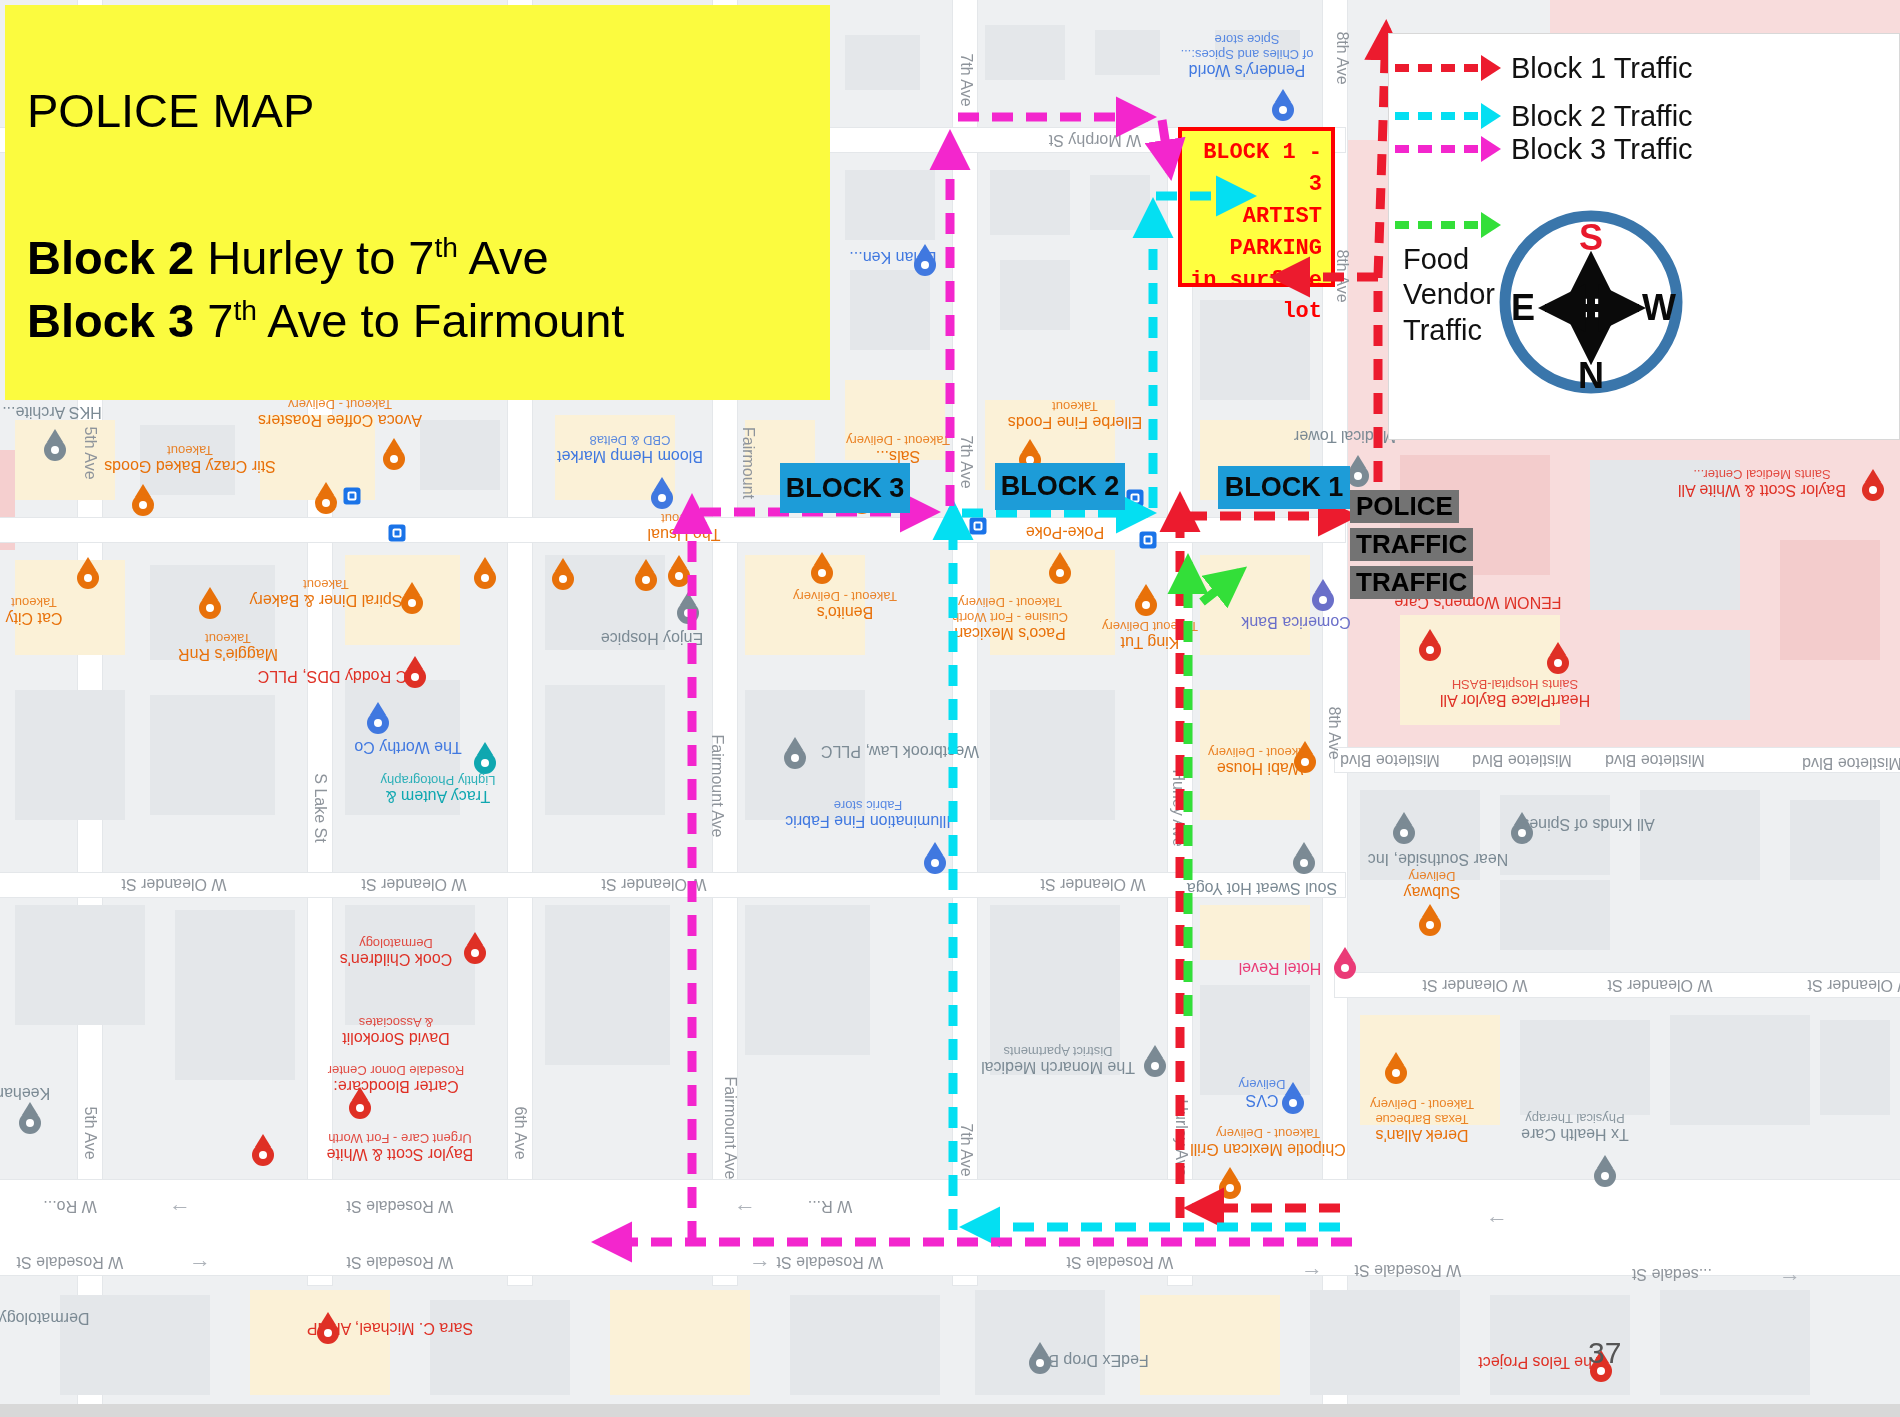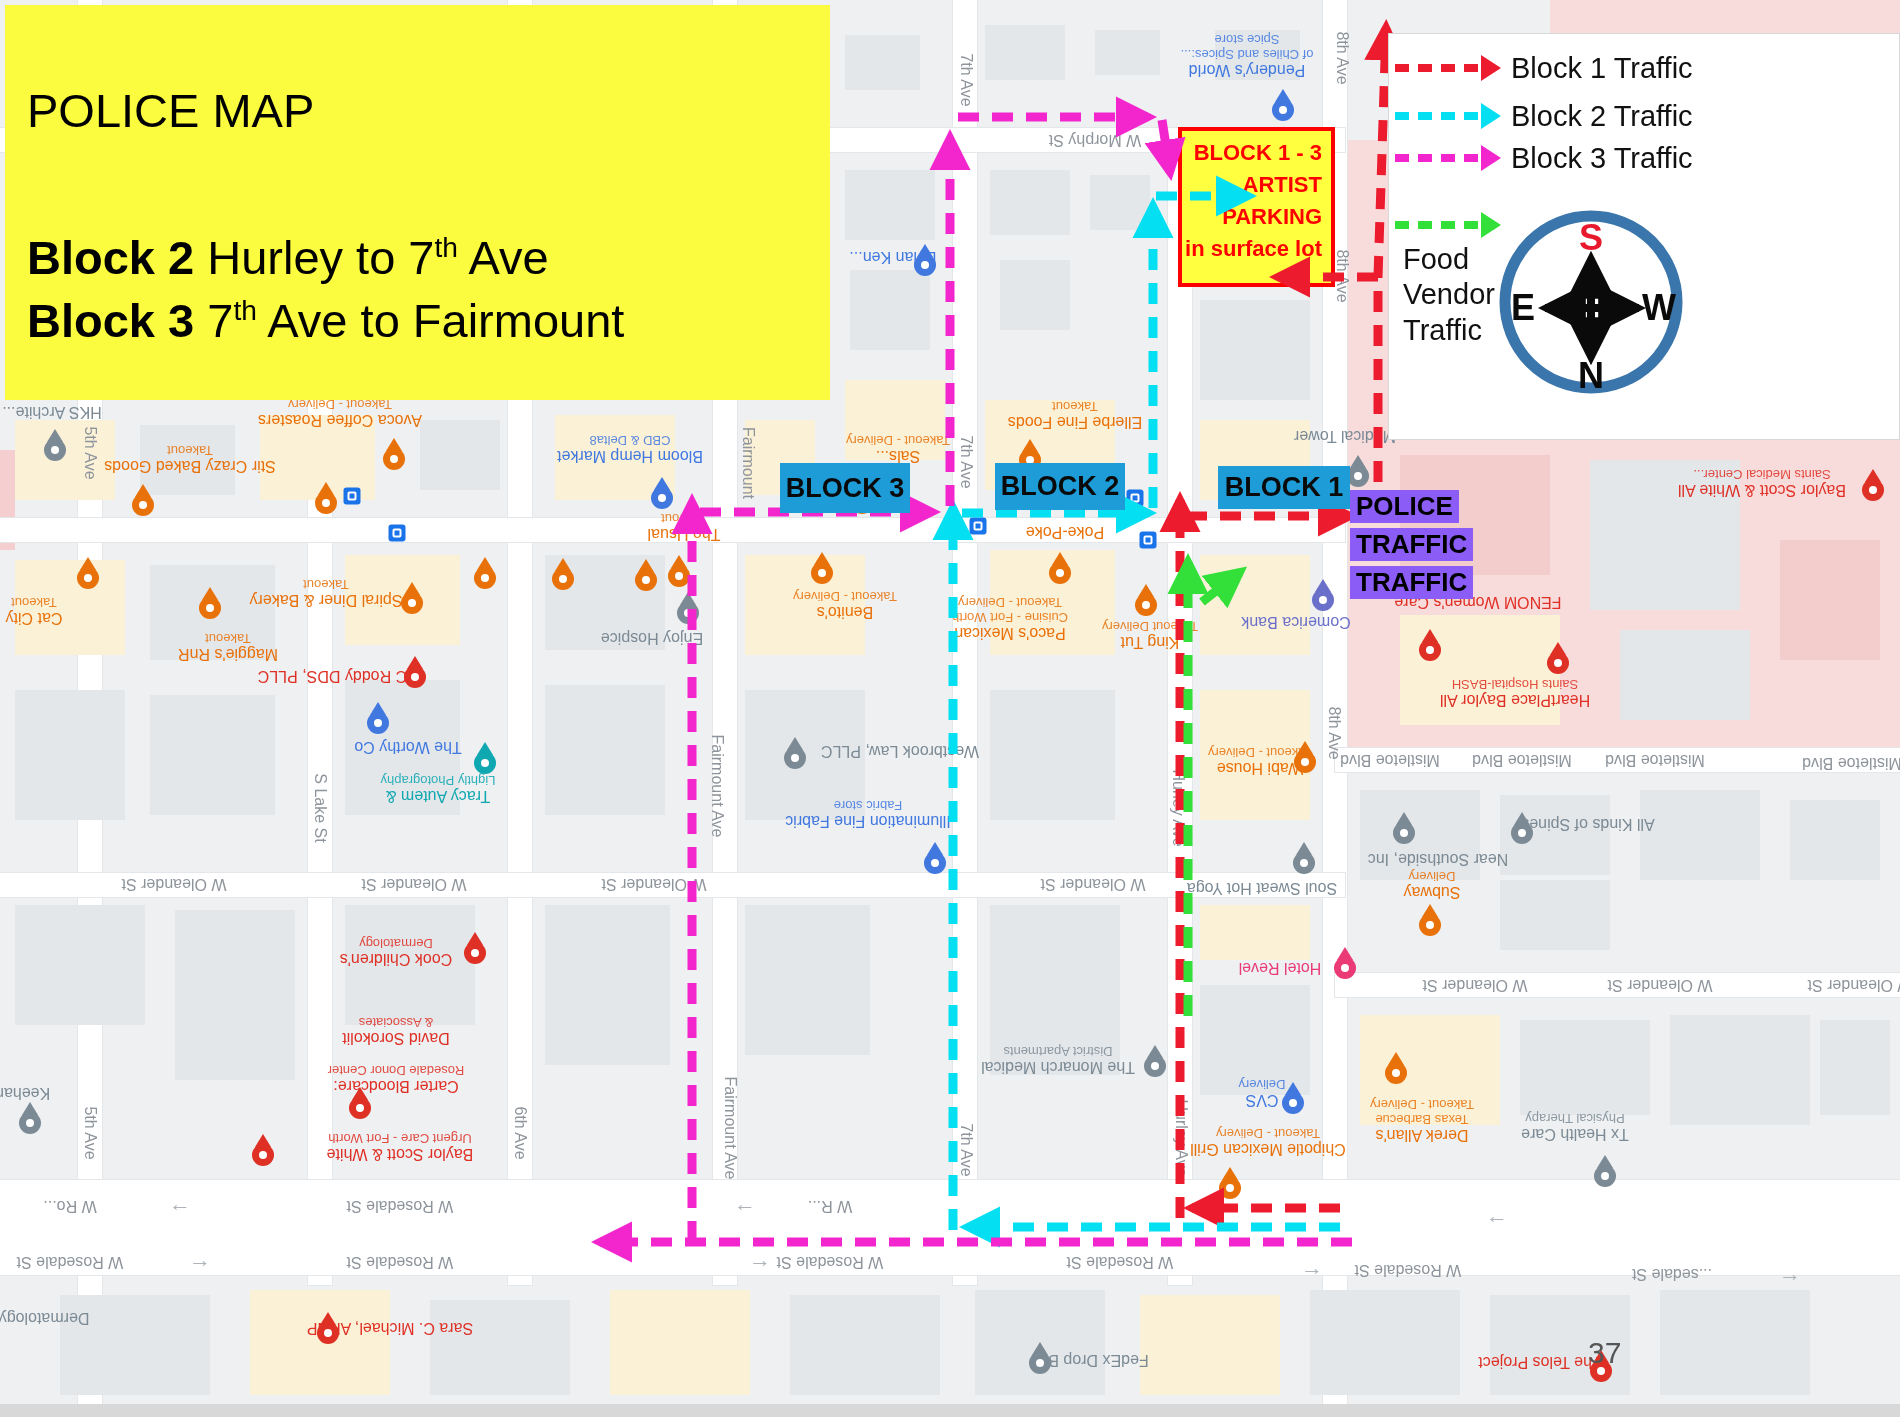--- a/index.html
+++ b/index.html
@@ -28,23 +28,23 @@
   svg.routes{position:absolute;left:0;top:0;z-index:6;}
   .chip{position:absolute;background:#1d9cd8;color:#0a0a0a;font-weight:bold;font-size:27px;
         display:flex;align-items:center;justify-content:center;z-index:7;}
   #title-box{position:absolute;left:5px;top:5px;width:825px;height:395px;background:#fbfb3f;z-index:9;}
   .title-line{position:absolute;left:22px;color:#000;font-size:47px;white-space:nowrap;}
   .title-line b{font-weight:bold;}
   .title-line sup{font-size:60%;}
   #artist-box{position:absolute;left:1178px;top:127px;width:157px;height:160px;background:#ffff40;
       border:4px solid #fe0000;box-sizing:border-box;z-index:5;color:#fe0000;font-weight:bold;
       text-align:right;padding:6px 9px 0 0;}
-  #artist-box .al{font-size:22px;line-height:1.45;}
+  #artist-box .al{font-size:22px;line-height:1.45;font-family:Liberation Mono, monospace;}
   #police{position:absolute;left:1350px;top:490px;z-index:7;}
-  #police .pl{display:table;background:#8b5cf6;color:#000;font-weight:bold;font-size:26px;
+  #police .pl{display:table;background:#737373;color:#000;font-weight:bold;font-size:26px;
       padding:1px 6px;margin-bottom:5px;}
   #legend{position:absolute;left:1388px;top:33px;width:512px;height:407px;background:#ffffff;
       border:1px solid #d8d8d8;box-sizing:border-box;z-index:8;}
   .leg-row{position:absolute;left:6px;height:30px;display:flex;align-items:center;justify-content:flex-end;}
   .leg-dash{width:86px;height:8px;}
   .leg-arrow{width:0;height:0;border-top:13px solid transparent;border-bottom:13px solid transparent;border-left:20px solid #000;}
   .leg-label{margin-left:10px;font-size:29px;color:#111;}
   #food-vendor{position:absolute;left:14px;top:208px;font-size:29px;color:#111;line-height:1.22;}
   #compass{position:absolute;left:102px;top:168px;}
   #page-num{position:absolute;left:1588px;top:1336px;font-size:30px;color:#555;z-index:9;}
@@ -665,21 +665,21 @@
       <div class="leg-row" style="top: 19px;">
         <div class="leg-dash" style="background: repeating-linear-gradient(90deg, rgb(236, 27, 46) 0px, rgb(236, 27, 46) 14px, transparent 14px, transparent 23px);"></div>
         <div class="leg-arrow" style="border-left-color: rgb(236, 27, 46);"></div>
         <span class="leg-label">Block 1 Traffic</span>
       </div>
       <div class="leg-row" style="top: 67px;">
         <div class="leg-dash" style="background: repeating-linear-gradient(90deg, rgb(4, 223, 242) 0px, rgb(4, 223, 242) 14px, transparent 14px, transparent 23px);"></div>
         <div class="leg-arrow" style="border-left-color: rgb(4, 223, 242);"></div>
         <span class="leg-label">Block 2 Traffic</span>
       </div>
-      <div class="leg-row" style="top: 109px;">
+      <div class="leg-row" style="top: 100px;">
         <div class="leg-dash" style="background: repeating-linear-gradient(90deg, rgb(243, 38, 205) 0px, rgb(243, 38, 205) 14px, transparent 14px, transparent 23px);"></div>
         <div class="leg-arrow" style="border-left-color: rgb(243, 38, 205);"></div>
         <span class="leg-label">Block 3 Traffic</span>
       </div>
       <div class="leg-row" style="top: 176px;">
         <div class="leg-dash" style="background: repeating-linear-gradient(90deg, rgb(51, 223, 57) 0px, rgb(51, 223, 57) 14px, transparent 14px, transparent 23px);"></div>
         <div class="leg-arrow" style="border-left-color: rgb(51, 223, 57);"></div>
         <span class="leg-label"></span>
       </div>
     </div>

